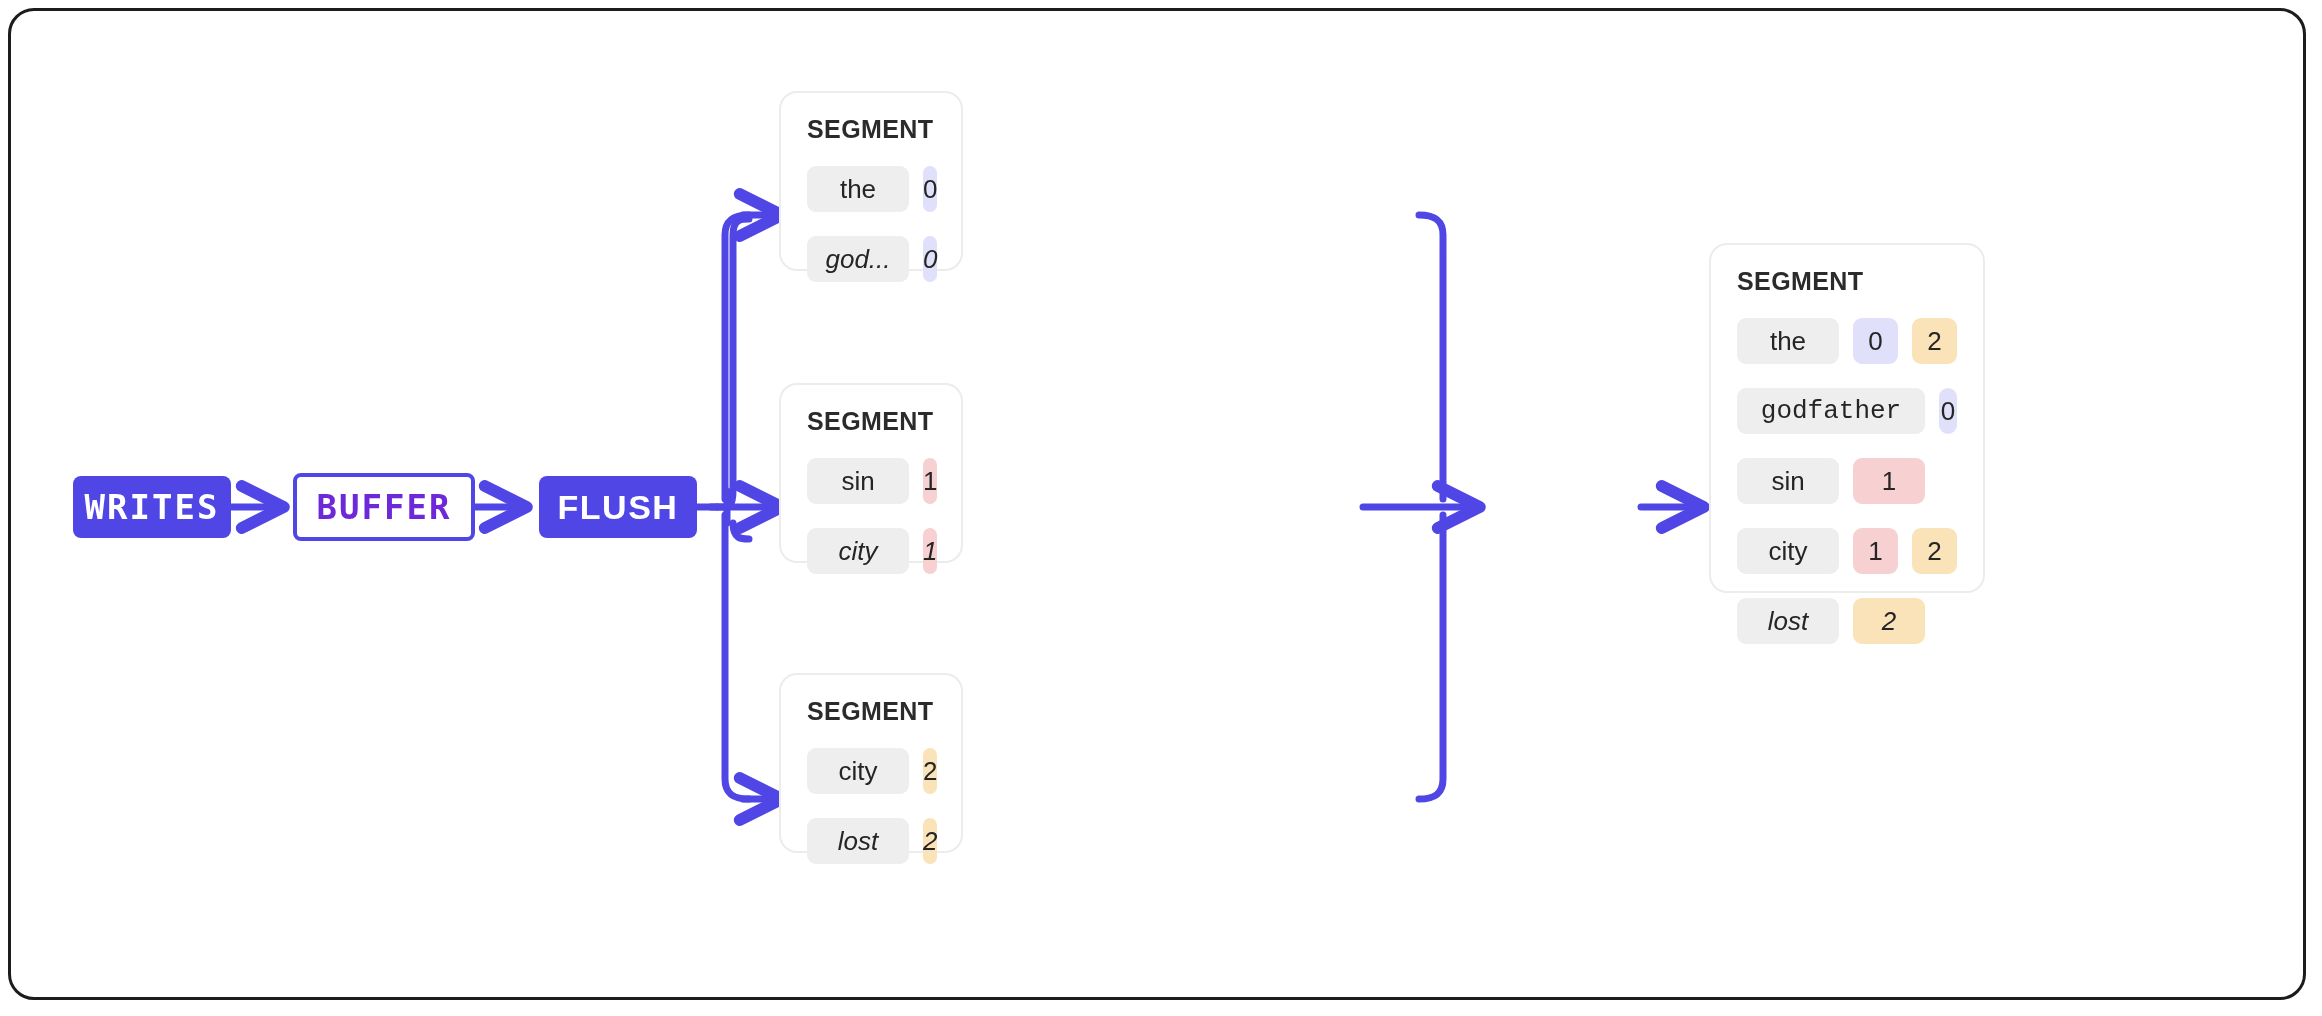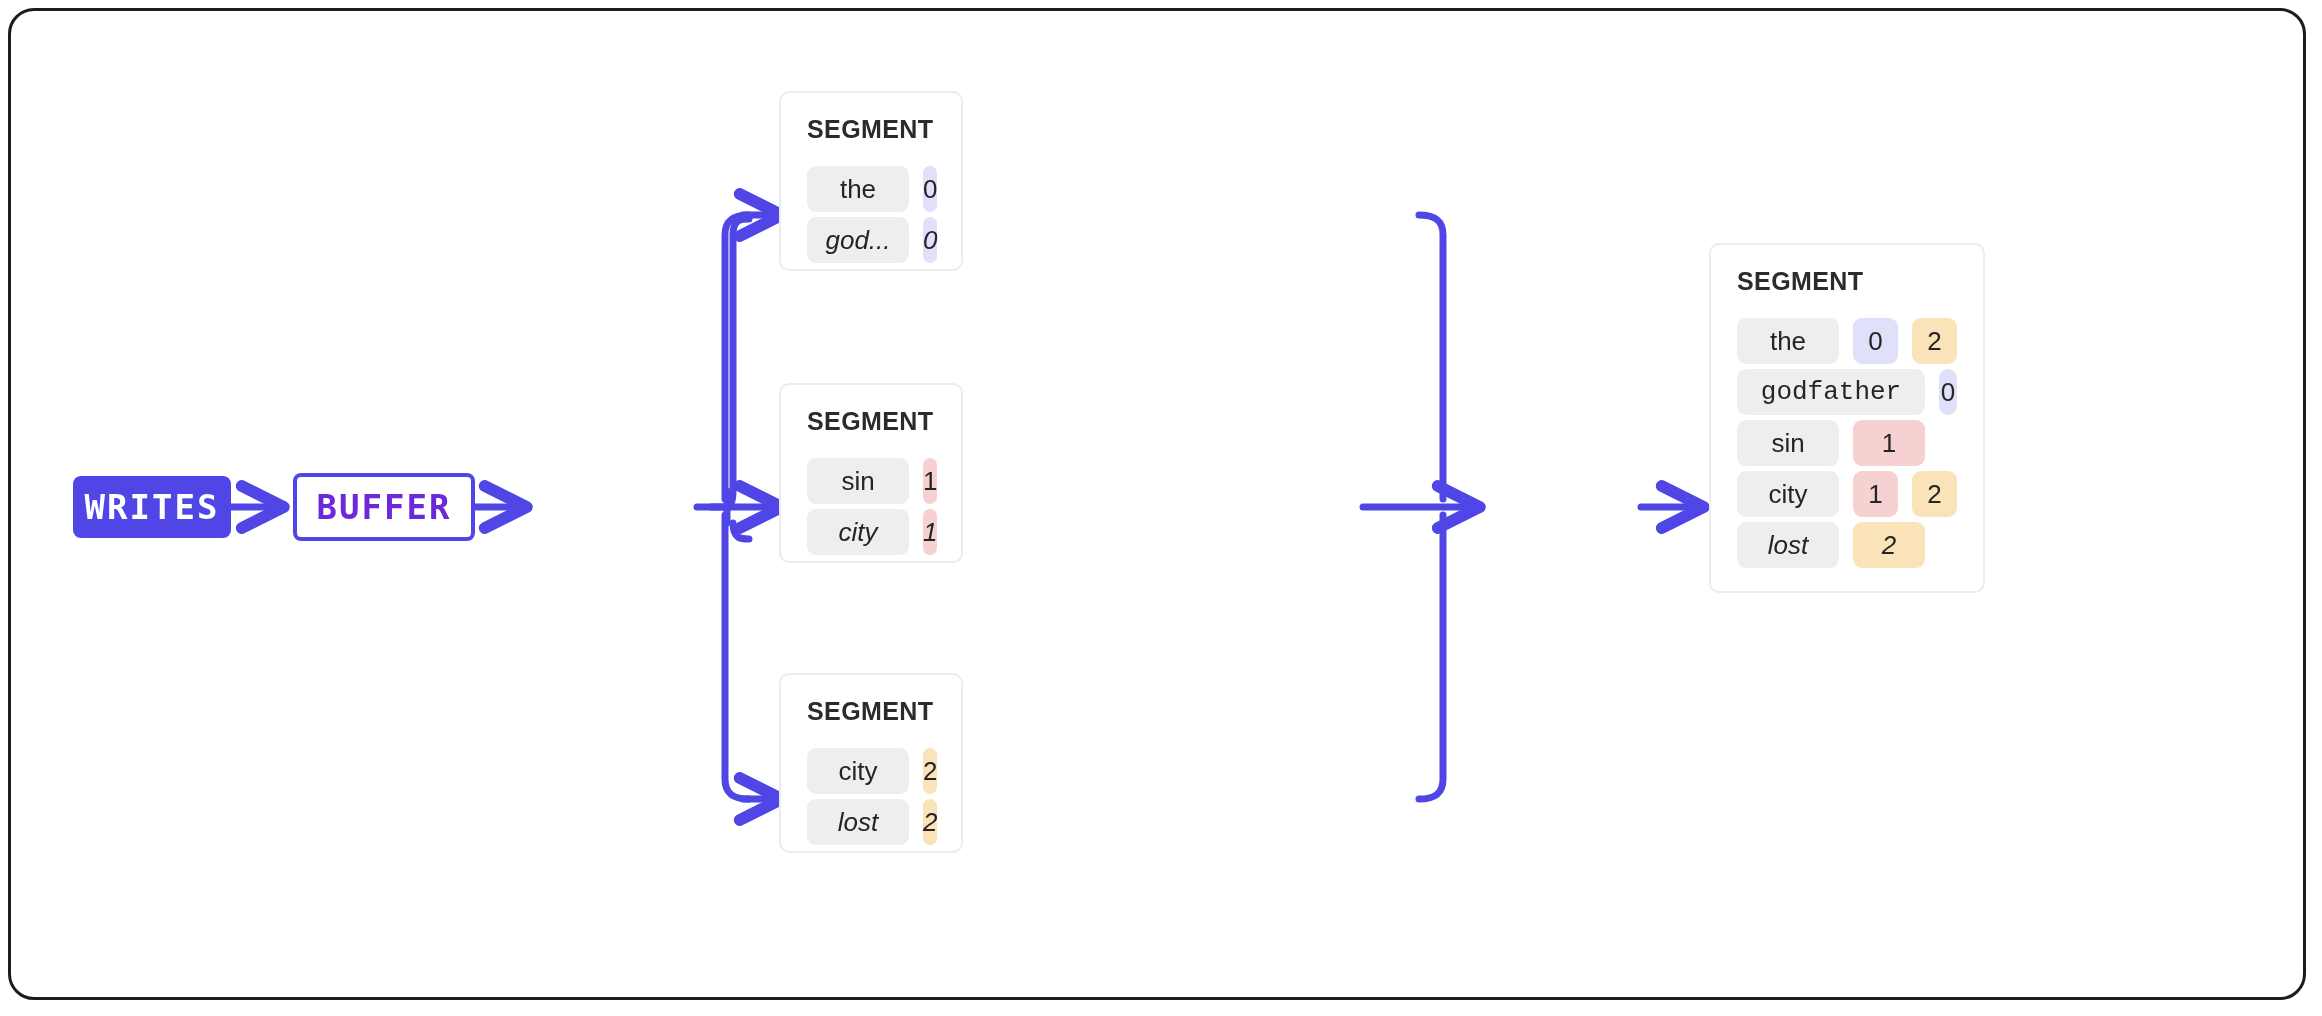--- a/index.html
+++ b/index.html
@@ -68,37 +68,37 @@
     font-family: "Liberation Sans", sans-serif;
     font-weight: 700;
     font-size: 34px;
     letter-spacing: 1.5px;
   }
 
   
   .card {
     background: #ffffff;
     border: 2px solid #ececec;
-    border-radius: 10px;
+    border-radius: 18px;
     padding: 22px 26px 26px 26px;
     box-sizing: border-box;
   }
   .card-title {
     font-family: "Liberation Sans", sans-serif;
     font-weight: 700;
     font-size: 25px;
     color: #2b2b2b;
     letter-spacing: 0.4px;
     margin-bottom: 22px;
   }
   .row {
     display: flex;
     align-items: center;
     gap: 14px;
-    margin-bottom: 5px;
+    margin-bottom: 24px;
   }
   .row:last-child { margin-bottom: 0; font-style: italic; }
 
   .chip {
     display: flex;
     align-items: center;
     justify-content: center;
     border-radius: 9px;
     font-family: "Liberation Sans", sans-serif;
     font-size: 26px;
@@ -170,20 +170,23 @@
     </svg>
 
     <div class="node stage stage-filled mono" style="left:62px; top:465px; width:158px; height:62px;">
       <span>WRITES</span>
     </div>
 
     <div class="node stage stage-outline mono" style="left:282px; top:462px; width:182px; height:68px;">
       <span>BUFFER</span>
     </div>
 
+    <div class="node stage stage-filled sans" style="left:528px; top:465px; width:158px; height:62px;">
+      <span>FLUSH</span>
+    </div>
 
 
     <div class="node card" style="left:768px; top:80px; width:184px; height:180px;">
       <div class="card-title">SEGMENT</div>
       <div class="row">
         <div class="chip chip-key">the</div>
         <div class="chip chip-val v-blue">0</div>
       </div>
       <div class="row">
         <div class="chip chip-key">god...</div>

